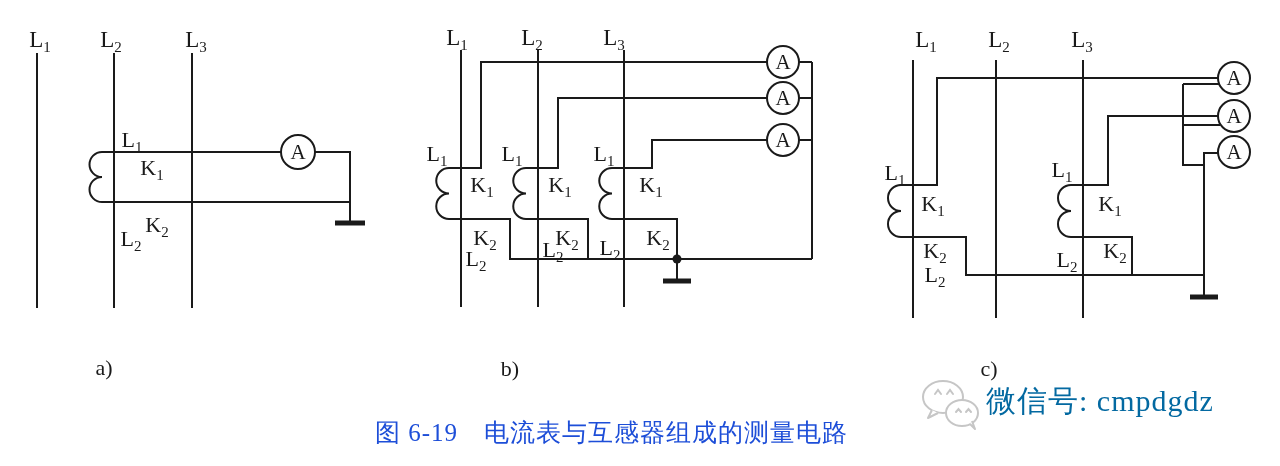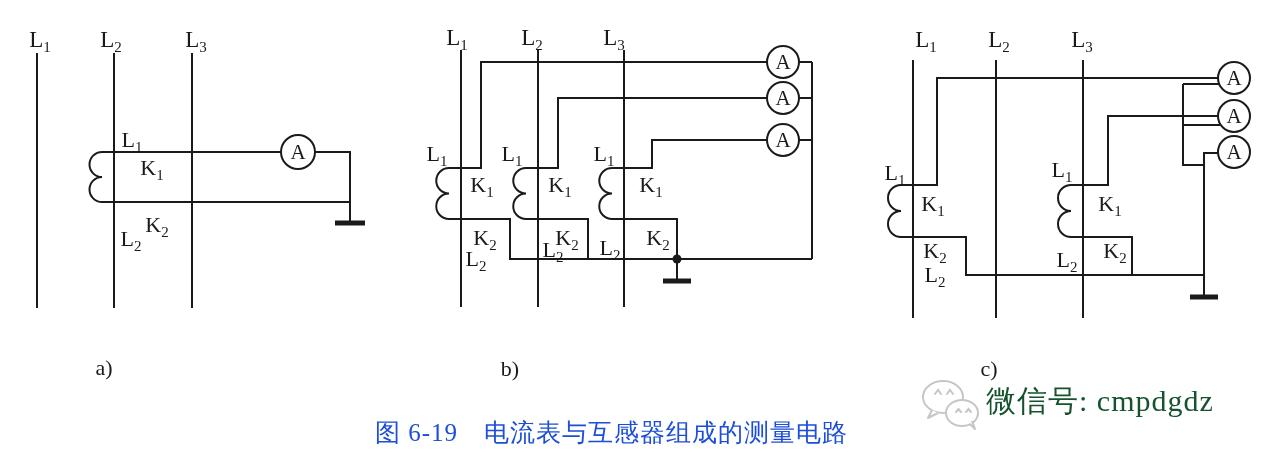--- a/index.html
+++ b/index.html
@@ -7,21 +7,21 @@
     position:relative;width:1280px;height:466px;background:#fff;overflow:hidden;
     font-family:"Liberation Serif","DejaVu Serif",serif;
   }
   .stage svg text{font-family:"Liberation Serif","DejaVu Serif",serif;}
   .caption{
     position:absolute;left:375px;top:416px;width:520px;
     font-size:25px;color:#1d4ed8;letter-spacing:1px;white-space:nowrap;
   }
   .watermark{
     position:absolute;left:920px;top:378px;display:flex;align-items:flex-start;
-    color:#14532d;
+    color:#0369a1;
   }
   .wm-text{
     font-size:30px;letter-spacing:1px;line-height:1.1;margin-left:4px;margin-top:6px;
     text-shadow:1px 1px 0 #ffffff;white-space:nowrap;
   }
 </style>
 </head>
 <body>
 
 <div class="stage">

